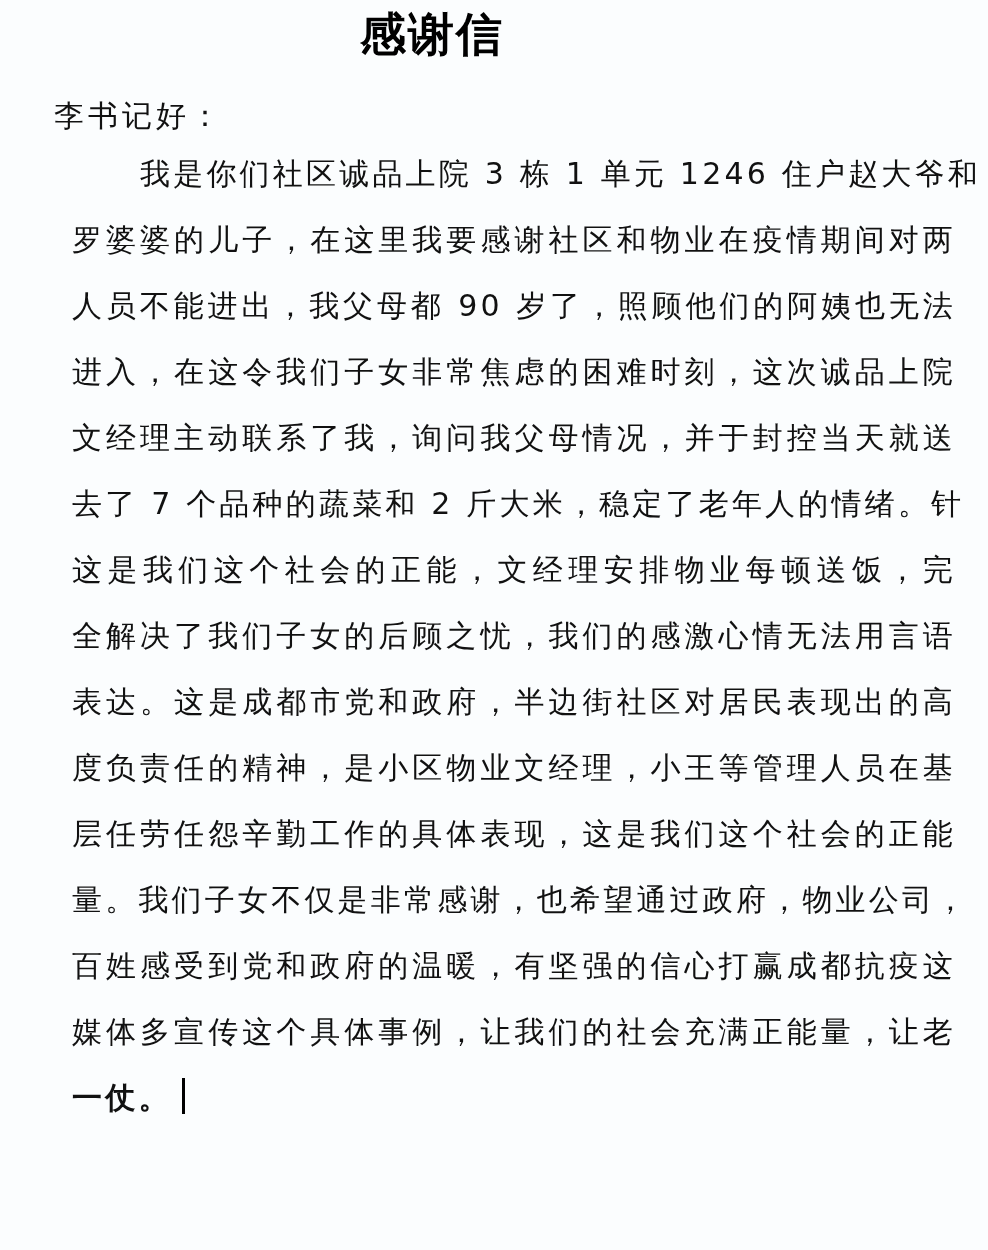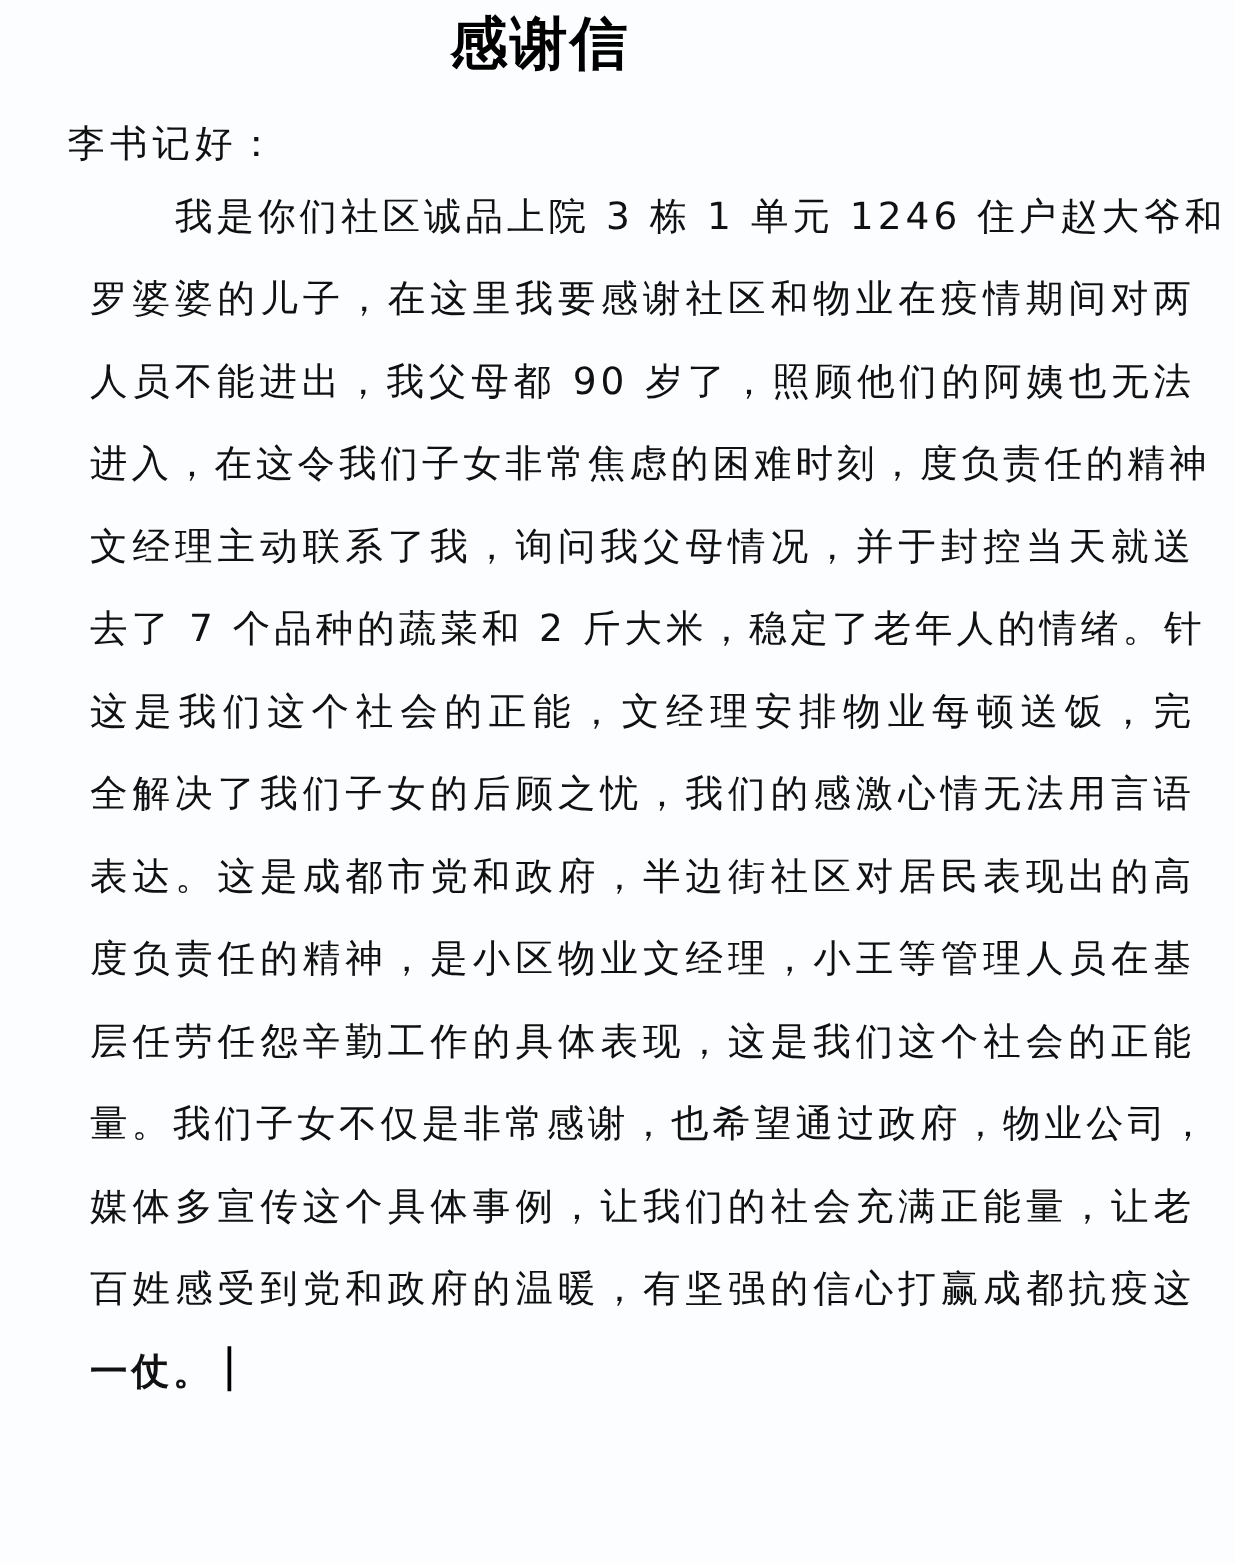--- a/index.html
+++ b/index.html
@@ -72,26 +72,26 @@
 <body>
 
 <div class="page">
   <div class="title">感谢信</div>
   <div class="salutation">李书记好：</div>
 
   <div class="body-text">
     <span class="line indent">我是你们社区诚品上院 3 栋 1 单元 1246 住户赵大爷和</span>
     <span class="line">罗婆婆的儿子，在这里我要感谢社区和物业在疫情期间对两</span>
     <span class="line">人员不能进出，我父母都 90 岁了，照顾他们的阿姨也无法</span>
-    <span class="line">进入，在这令我们子女非常焦虑的困难时刻，度负责任的精神</span>
+    <span class="line">进入，在这令我们子女非常焦虑的困难时刻，这次诚品上院</span>
     <span class="line">文经理主动联系了我，询问我父母情况，并于封控当天就送</span>
     <span class="line">去了 7 个品种的蔬菜和 2 斤大米，稳定了老年人的情绪。针</span>
     <span class="line">这是我们这个社会的正能，文经理安排物业每顿送饭，完</span>
     <span class="line">全解决了我们子女的后顾之忧，我们的感激心情无法用言语</span>
     <span class="line">表达。这是成都市党和政府，半边街社区对居民表现出的高</span>
     <span class="line">度负责任的精神，是小区物业文经理，小王等管理人员在基</span>
     <span class="line">层任劳任怨辛勤工作的具体表现，这是我们这个社会的正能</span>
     <span class="line">量。我们子女不仅是非常感谢，也希望通过政府，物业公司，</span>
+    <span class="line">百姓感受到党和政府的温暖，有坚强的信心打赢成都抗疫这</span>
     <span class="line">媒体多宣传这个具体事例，让我们的社会充满正能量，让老</span>
-    <span class="line">百姓感受到党和政府的温暖，有坚强的信心打赢成都抗疫这</span>
     <span class="line last"><span>一仗。</span><span class="cursor"></span></span>
   </div>
 </div>
 
 </body></html>

